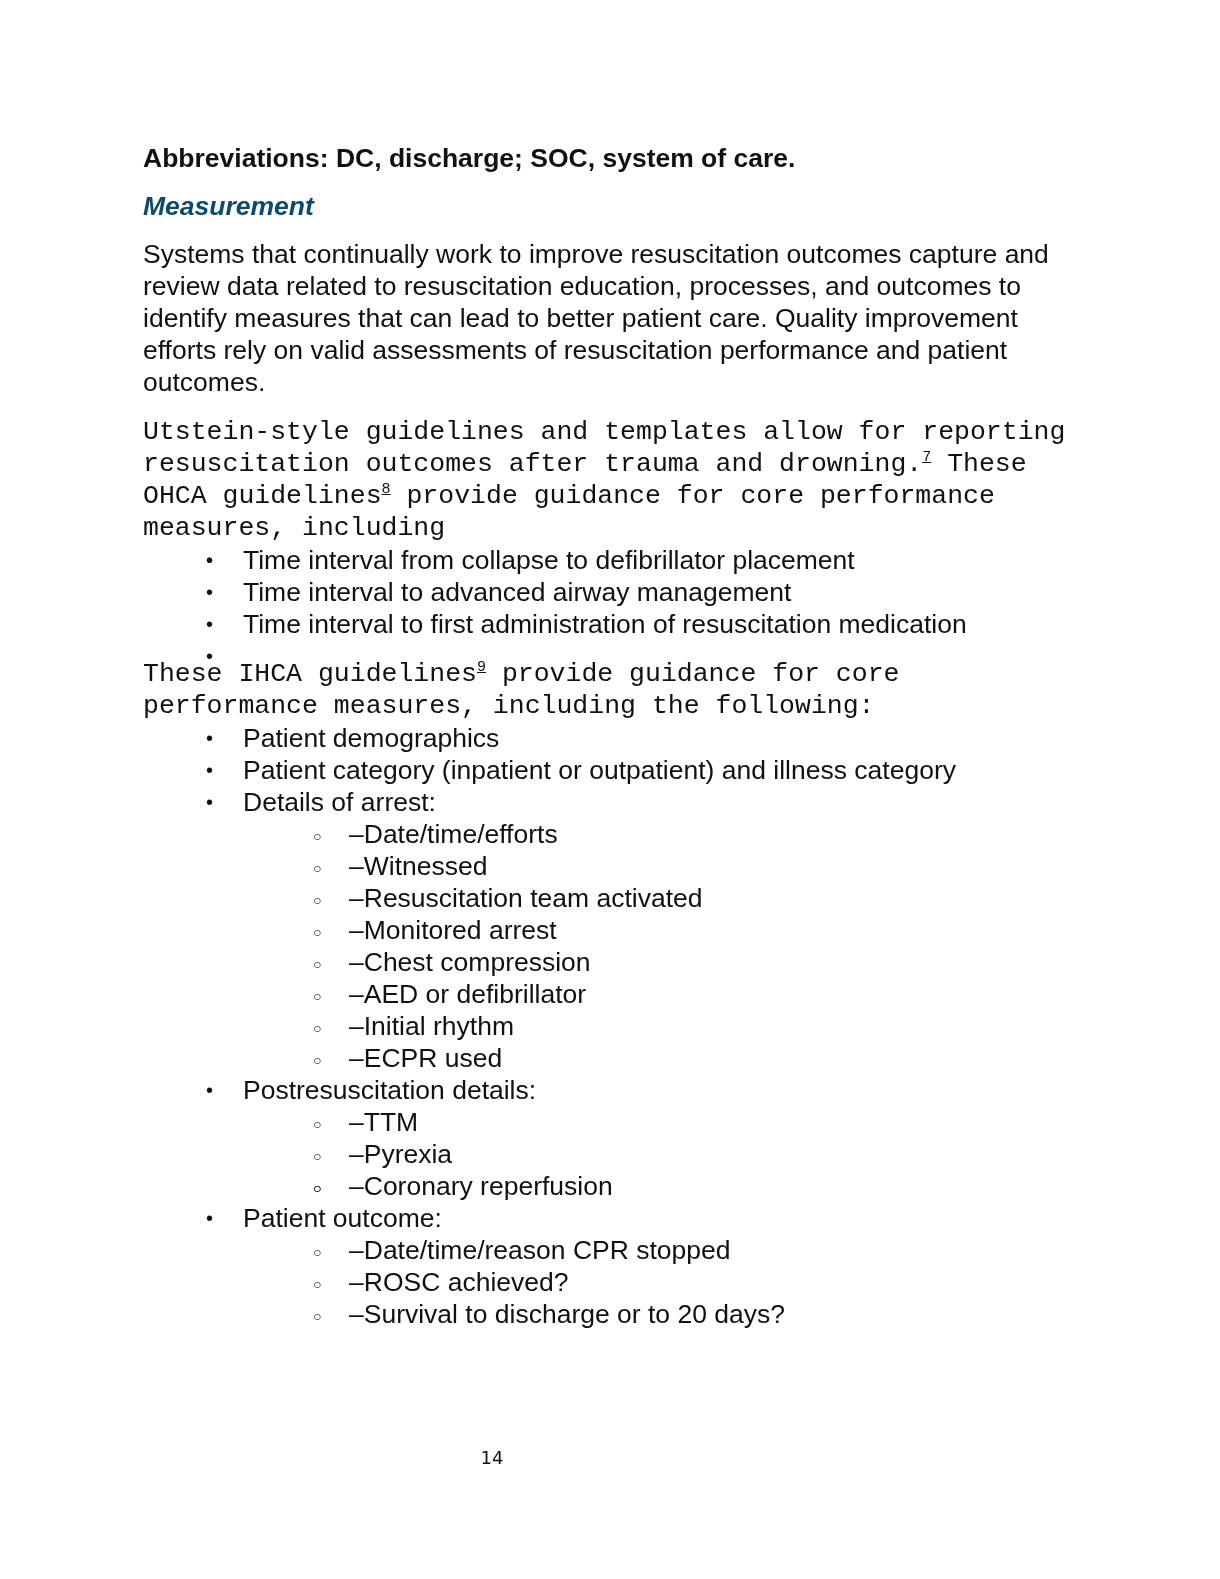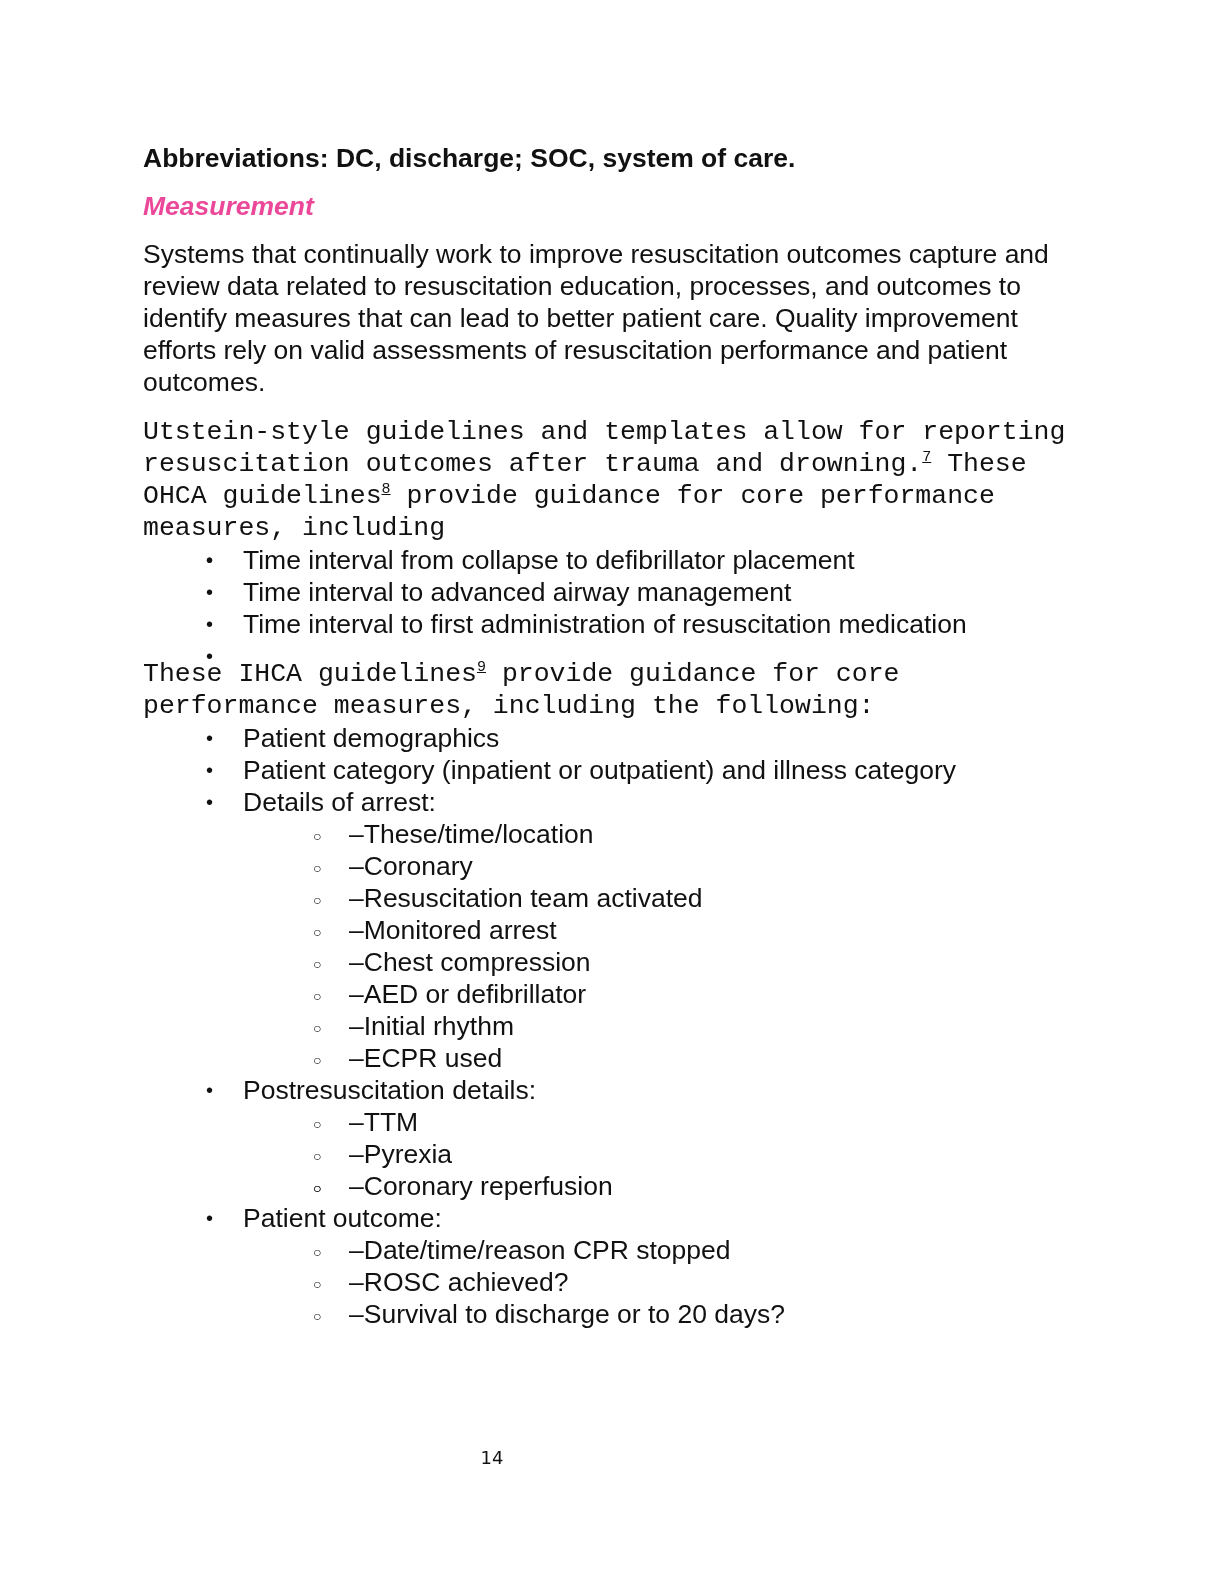--- a/index.html
+++ b/index.html
@@ -24,21 +24,21 @@
     .text {
       font-size: 26.5px;
       line-height: 32px;
       margin: 0;
     }
     .abbrev { margin: 0 0 16px 0; font-weight: bold; }
     .heading {
       font-size: 26.5px;
       font-weight: bold;
       font-style: italic;
-      color: #ec4899;
+      color: #0c4a6e;
       margin: 0 0 16px 0;
       line-height: 32px;
     }
     .para { margin: 8px 0 18px 0; }
     .para.tight { margin: 0; font-family: Liberation Mono, monospace; }
     sup.ref {
       font-size: 15px;
       text-decoration: underline;
       vertical-align: 10px;
       line-height: 0;
@@ -114,22 +114,22 @@
     </ul>
 
   <p class="text para tight">
     <span>These IHCA guidelines</span><sup class="ref">9</sup><span> provide guidance for core performance measures, including the following:</span>
   </p>
 
   <ul class="l1" id="ihca-list">
       <li><span class="bullet">•</span><span>Patient demographics</span></li>
       <li><span class="bullet">•</span><span>Patient category (inpatient or outpatient) and illness category</span></li>
       <li><span class="bullet">•</span><span>Details of arrest:</span><ul class="l2">
-          <li><span class="sub-bullet">○</span><span>–These/time/location</span></li>
-          <li><span class="sub-bullet">○</span><span>–Coronary</span></li>
+          <li><span class="sub-bullet">○</span><span>–Date/time/efforts</span></li>
+          <li><span class="sub-bullet">○</span><span>–Witnessed</span></li>
           <li><span class="sub-bullet">○</span><span>–Resuscitation team activated</span></li>
           <li><span class="sub-bullet">○</span><span>–Monitored arrest</span></li>
           <li><span class="sub-bullet">○</span><span>–Chest compression</span></li>
           <li><span class="sub-bullet">○</span><span>–AED or defibrillator</span></li>
           <li><span class="sub-bullet">○</span><span>–Initial rhythm</span></li>
           <li><span class="sub-bullet">○</span><span>–ECPR used</span></li>
         </ul></li>
       <li><span class="bullet">•</span><span>Postresuscitation details:</span><ul class="l2">
           <li><span class="sub-bullet">○</span><span>–TTM</span></li>
           <li><span class="sub-bullet">○</span><span>–Pyrexia</span></li>

